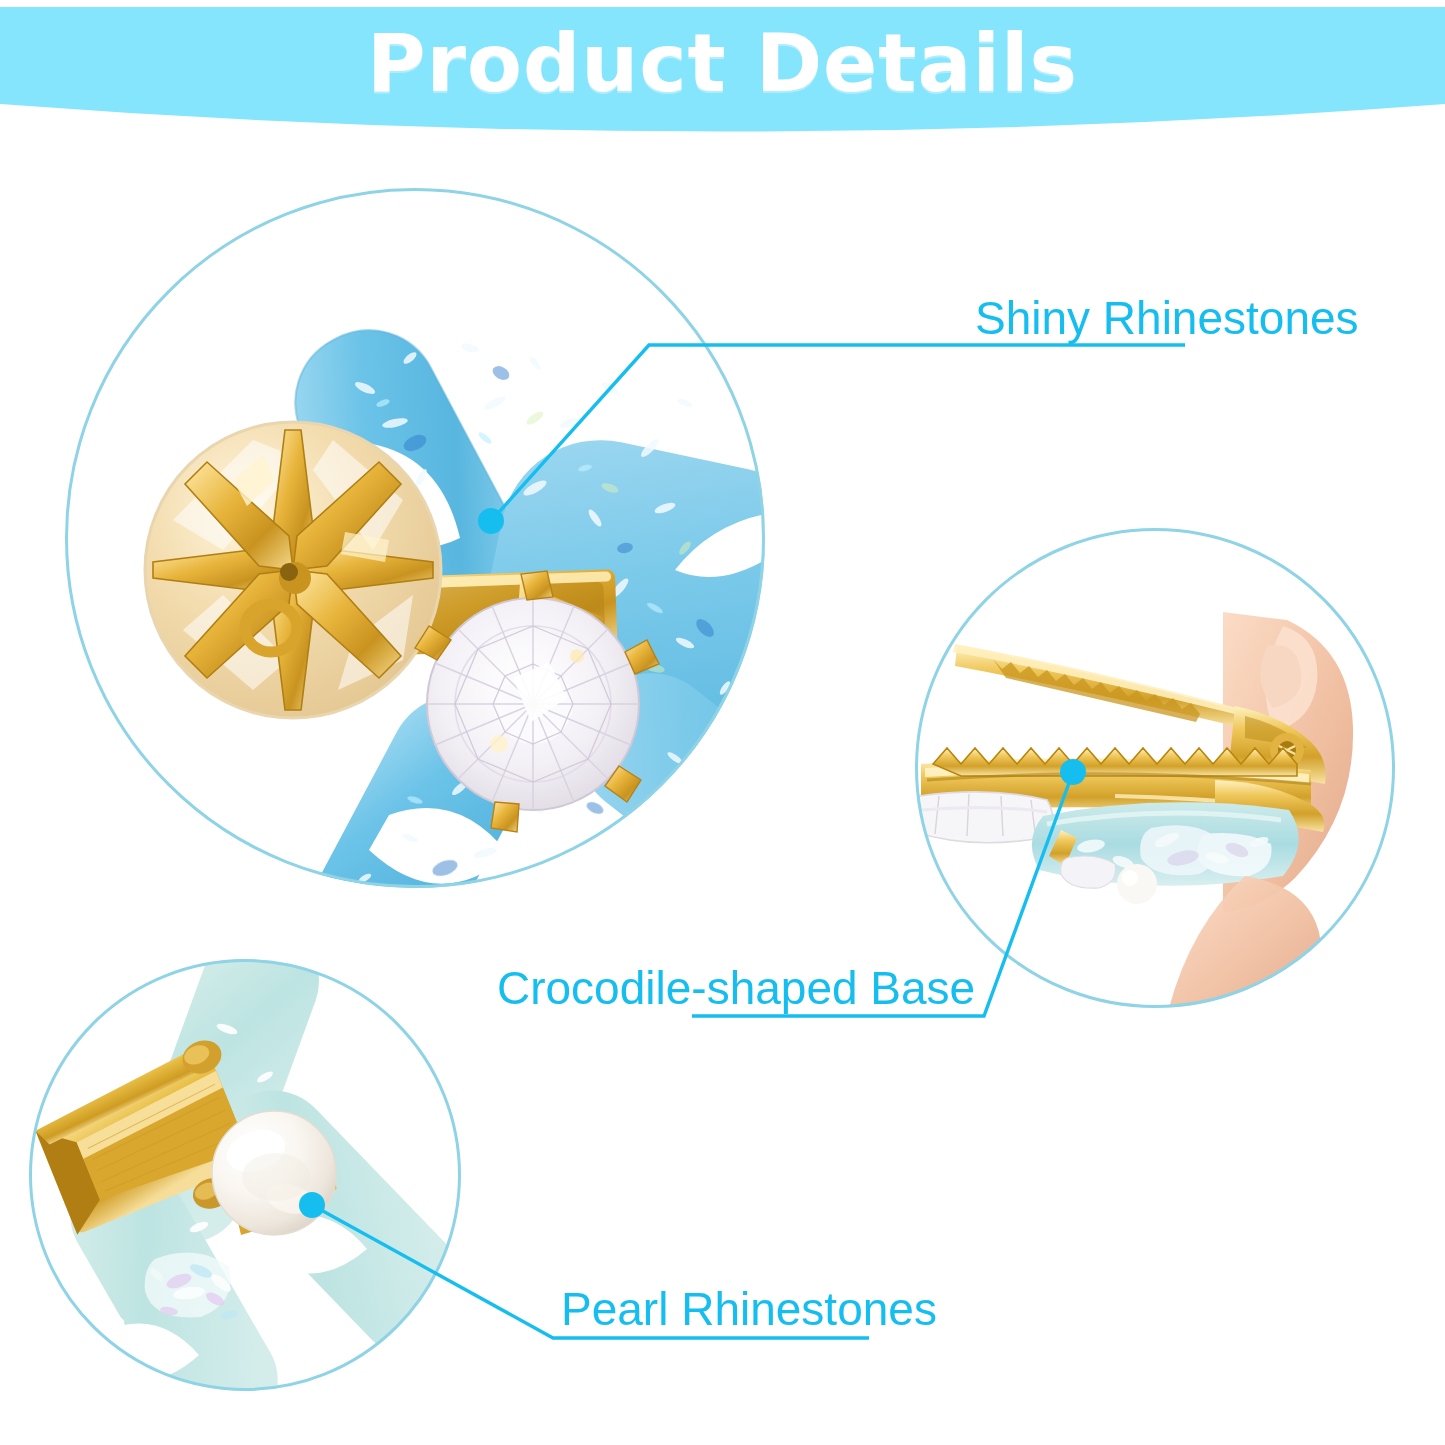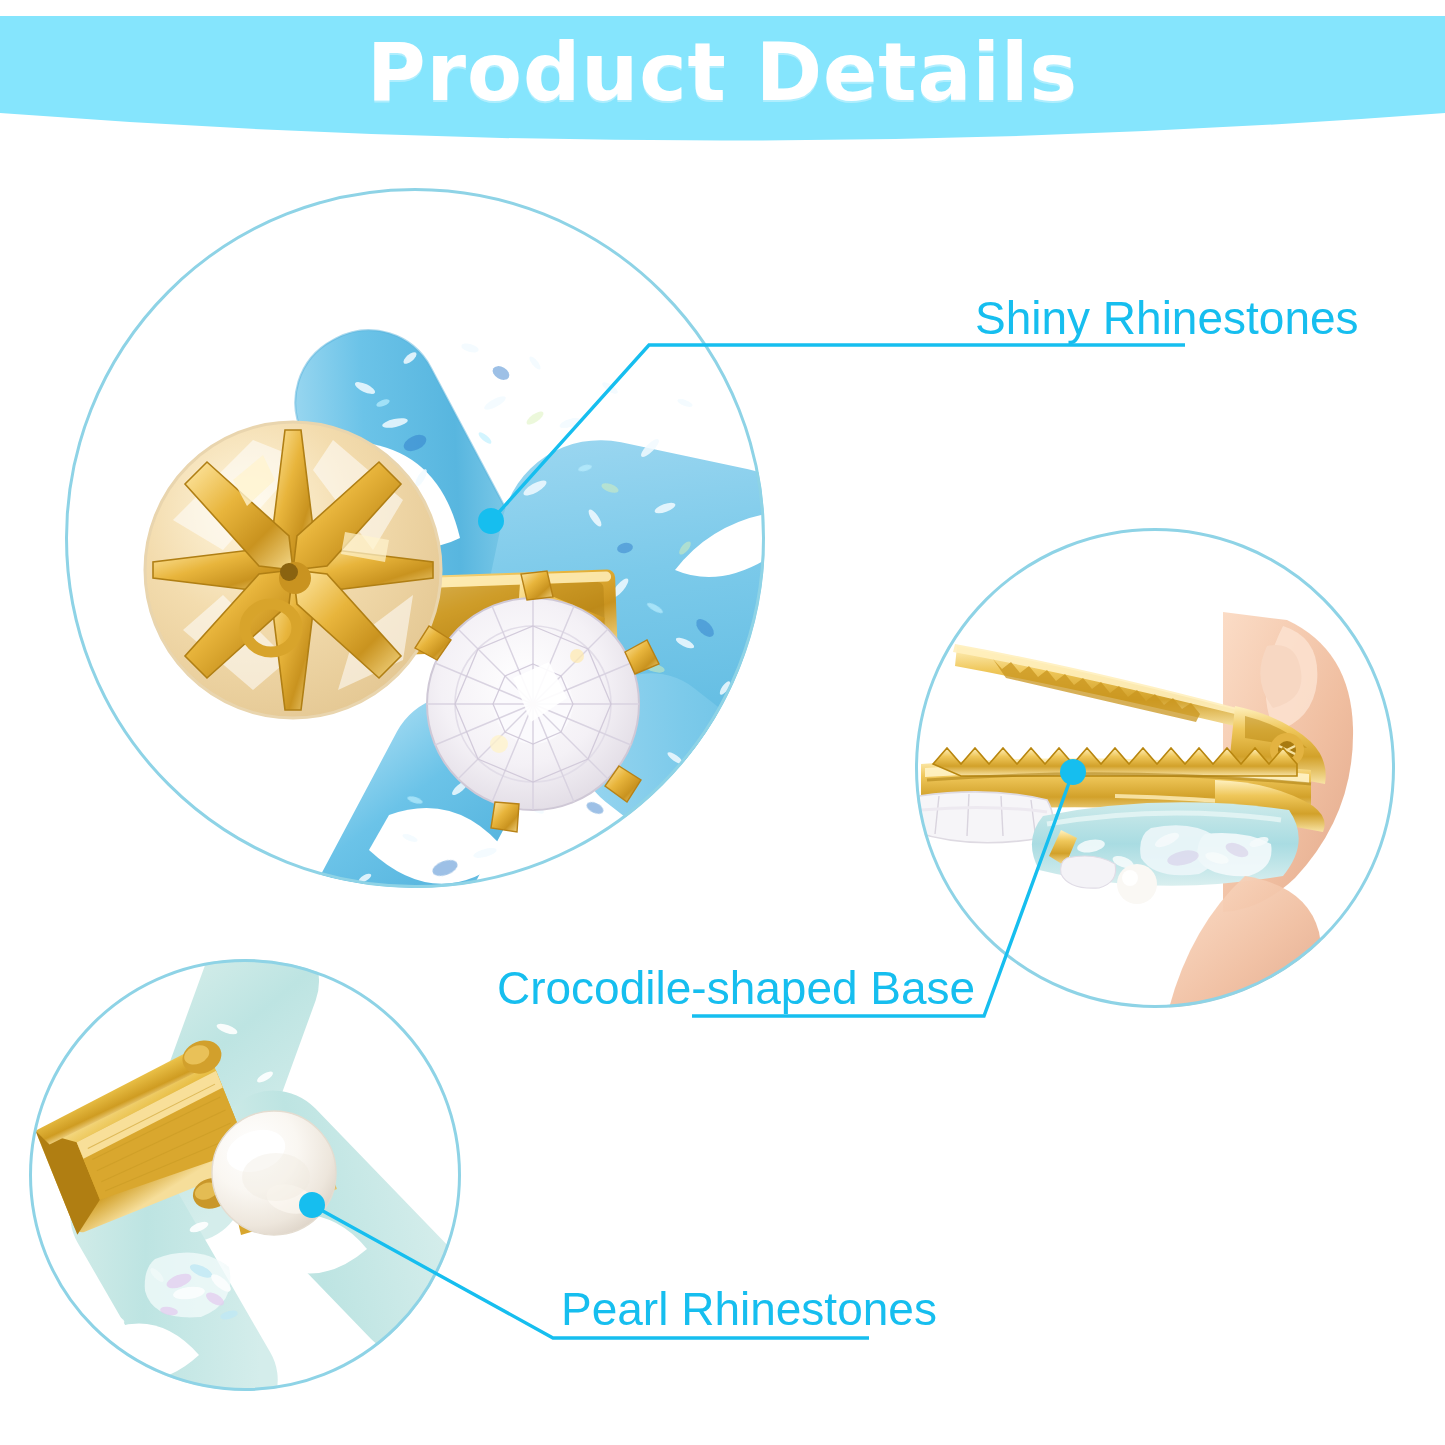--- a/index.html
+++ b/index.html
@@ -4,21 +4,21 @@
 <style>
   html,body{margin:0;padding:0;background:#fff;}
   body{
     width:1445px;height:1445px;position:relative;overflow:hidden;
     font-family:"Liberation Sans", sans-serif;
     background:#ffffff;
   }
   .stage{position:absolute;inset:0;width:1445px;height:1445px;overflow:hidden;background:#fff;}
 
   
-  .banner{position:absolute;left:0;top:16px;width:1445px;height:150px;overflow:hidden;}
+  .banner{position:absolute;left:0;top:7px;width:1445px;height:150px;overflow:hidden;}
   .banner svg{position:absolute;left:0;top:0;}
   .banner-title{
     position:absolute;left:0;top:14px;width:1445px;text-align:center;
     color:#ffffff;font-size:80px;line-height:86px;font-weight:bold;
     letter-spacing:1px;
     font-family:"DejaVu Sans", sans-serif;
     text-shadow:0 2px 0 rgba(255,255,255,.35);
     white-space:nowrap;
   }
 

